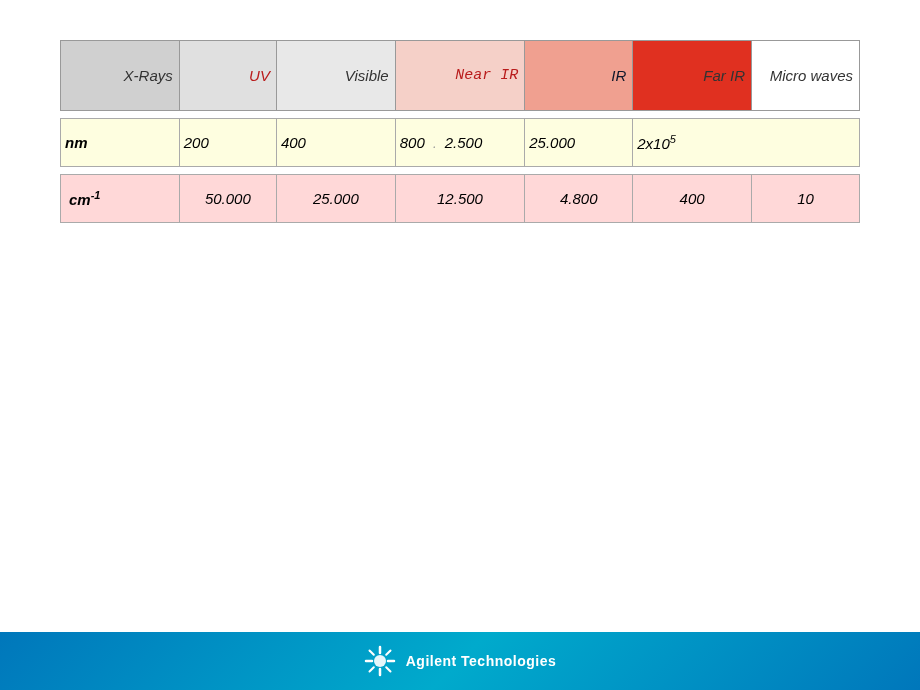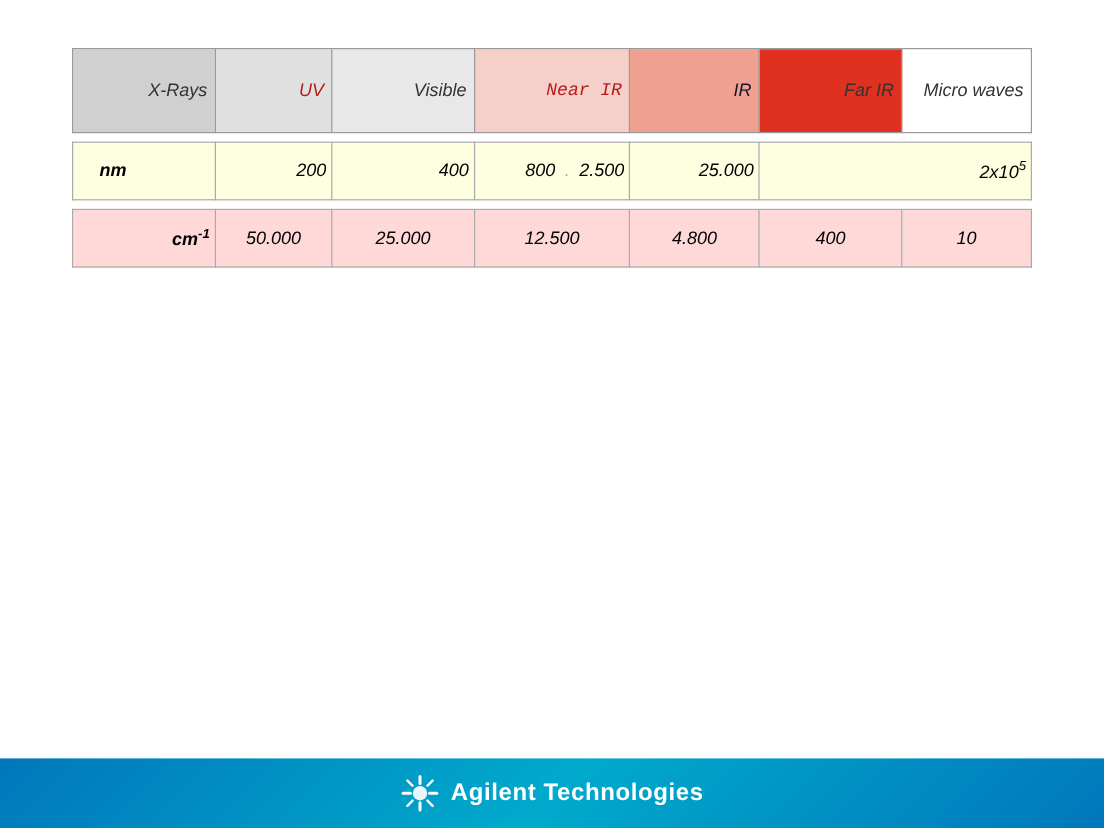--- a/index.html
+++ b/index.html
@@ -45,47 +45,47 @@
     .cell-visible { background: #e8e8e8; color: #333; }
     .cell-nearir  { background: #f5d0c8; color: #b91c1c; font-family: Liberation Mono, monospace; }
     .cell-ir      { background: #f0a090; color: #0f172a; }
     .cell-farir   { background: #e03020; color: #333; }
     .cell-micro   { background: #ffffff; color: #333; border-left: 1px solid #999; }
 
     
     .nm-row td {
       background: #fefee0;
       border: 1px solid #aaa;
-      text-align: right;
+      text-align: left;
       padding: 10px 4px;
       font-style: italic;
       font-size: 15px;
       height: 48px;
       vertical-align: middle;
     }
     .nm-row td:first-child {
       text-align: left;
-      padding-left: 22px;
+      padding-left: 4px;
       font-weight: bold;
       font-style: italic;
     }
 
     
     .cm-row td {
       background: #ffd8d8;
       border: 1px solid #aaa;
       text-align: center;
       padding: 10px 4px;
       font-style: italic;
       font-size: 15px;
       height: 48px;
       vertical-align: middle;
     }
     .cm-row td:first-child {
-      text-align: right;
+      text-align: left;
       padding-left: 8px;
       font-weight: bold;
       font-style: italic;
     }
 
     .superscript {
       font-size: 11px;
       vertical-align: super;
     }
 
@@ -103,21 +103,21 @@
     }
 
     .footer-logo {
       display: flex;
       align-items: center;
       gap: 10px;
     }
 
     .footer-logo-text {
       color: #ffffff;
-      font-size: 20px;
+      font-size: 14px;
       font-weight: bold;
       letter-spacing: 0.5px;
     }
 
     
     .spacer-row td {
       height: 8px;
       background: #ffffff;
       border: none;
     }

